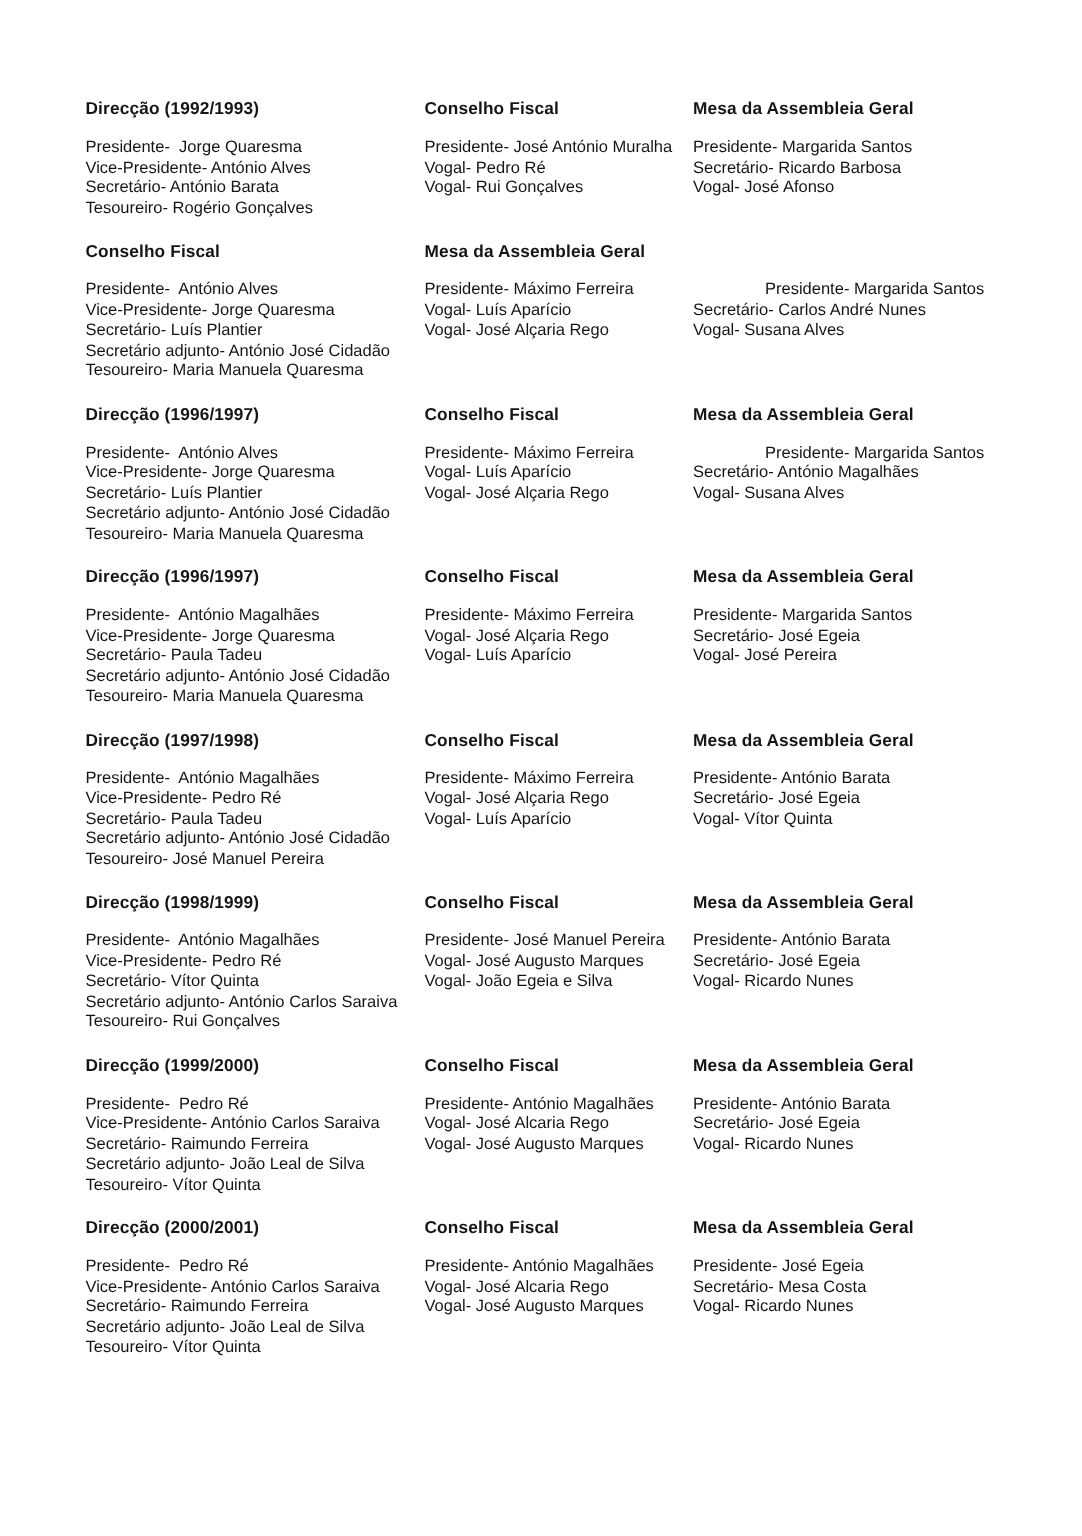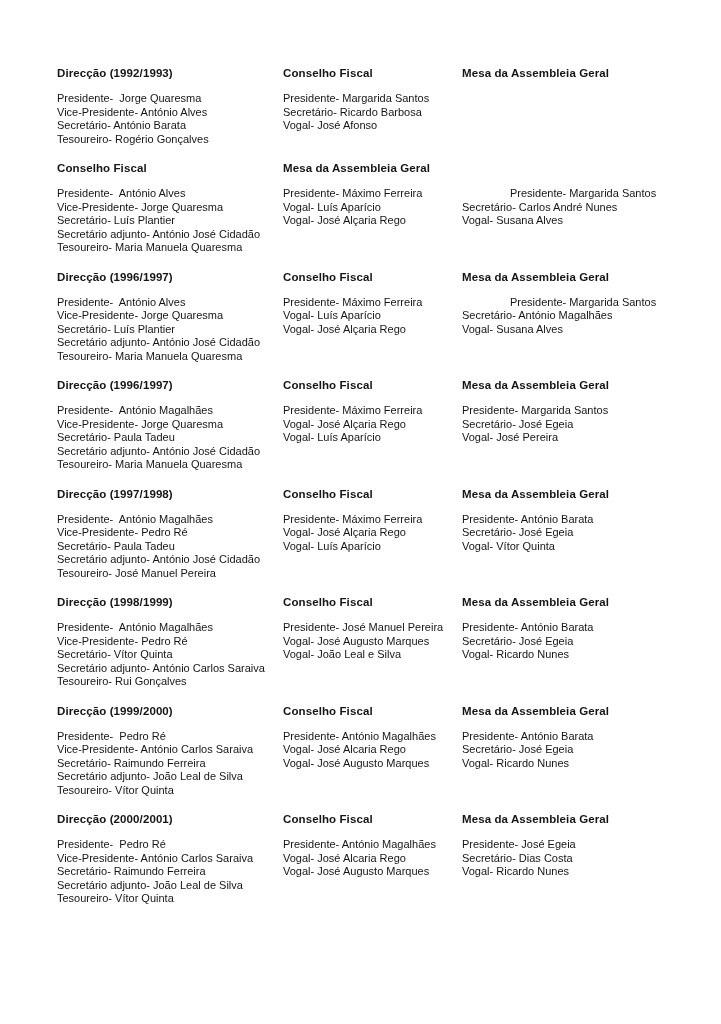--- a/index.html
+++ b/index.html
@@ -56,20 +56,25 @@
       <div class="col-title">Mesa da Assembleia Geral</div>
     </div>
     <div class="row">
       <div class="member-list">
             <div class="member-line">Presidente-  Jorge Quaresma</div>
             <div class="member-line">Vice-Presidente- António Alves</div>
             <div class="member-line">Secretário- António Barata</div>
             <div class="member-line">Tesoureiro- Rogério Gonçalves</div>
           </div>
       <div class="member-list">
+            <div class="member-line">Presidente- José António Muralha</div>
+            <div class="member-line">Vogal- Pedro Ré</div>
+            <div class="member-line">Vogal- Rui Gonçalves</div>
+          </div>
+      <div class="member-list">
             <div class="member-line">Presidente- Margarida Santos</div>
             <div class="member-line">Secretário- Ricardo Barbosa</div>
             <div class="member-line">Vogal- José Afonso</div>
           </div>
     </div>
   </div>
 
   <div class="section">
     <div class="row heading-row">
       <div class="col-title">Conselho Fiscal</div>
@@ -187,21 +192,21 @@
       <div class="member-list">
             <div class="member-line">Presidente-  António Magalhães</div>
             <div class="member-line">Vice-Presidente- Pedro Ré</div>
             <div class="member-line">Secretário- Vítor Quinta</div>
             <div class="member-line">Secretário adjunto- António Carlos Saraiva</div>
             <div class="member-line">Tesoureiro- Rui Gonçalves</div>
           </div>
       <div class="member-list">
             <div class="member-line">Presidente- José Manuel Pereira</div>
             <div class="member-line">Vogal- José Augusto Marques</div>
-            <div class="member-line">Vogal- João Leal e Silva</div>
+            <div class="member-line">Vogal- João Egeia e Silva</div>
           </div>
       <div class="member-list">
             <div class="member-line">Presidente- António Barata</div>
             <div class="member-line">Secretário- José Egeia</div>
             <div class="member-line">Vogal- Ricardo Nunes</div>
           </div>
     </div>
   </div>
 
   <div class="section">
@@ -245,19 +250,19 @@
             <div class="member-line">Secretário adjunto- João Leal de Silva</div>
             <div class="member-line">Tesoureiro- Vítor Quinta</div>
           </div>
       <div class="member-list">
             <div class="member-line">Presidente- António Magalhães</div>
             <div class="member-line">Vogal- José Alcaria Rego</div>
             <div class="member-line">Vogal- José Augusto Marques</div>
           </div>
       <div class="member-list">
             <div class="member-line">Presidente- José Egeia</div>
-            <div class="member-line">Secretário- Dias Costa</div>
+            <div class="member-line">Secretário- Mesa Costa</div>
             <div class="member-line">Vogal- Ricardo Nunes</div>
           </div>
     </div>
   </div>
 </div>
 </div>
 
 </body></html>

